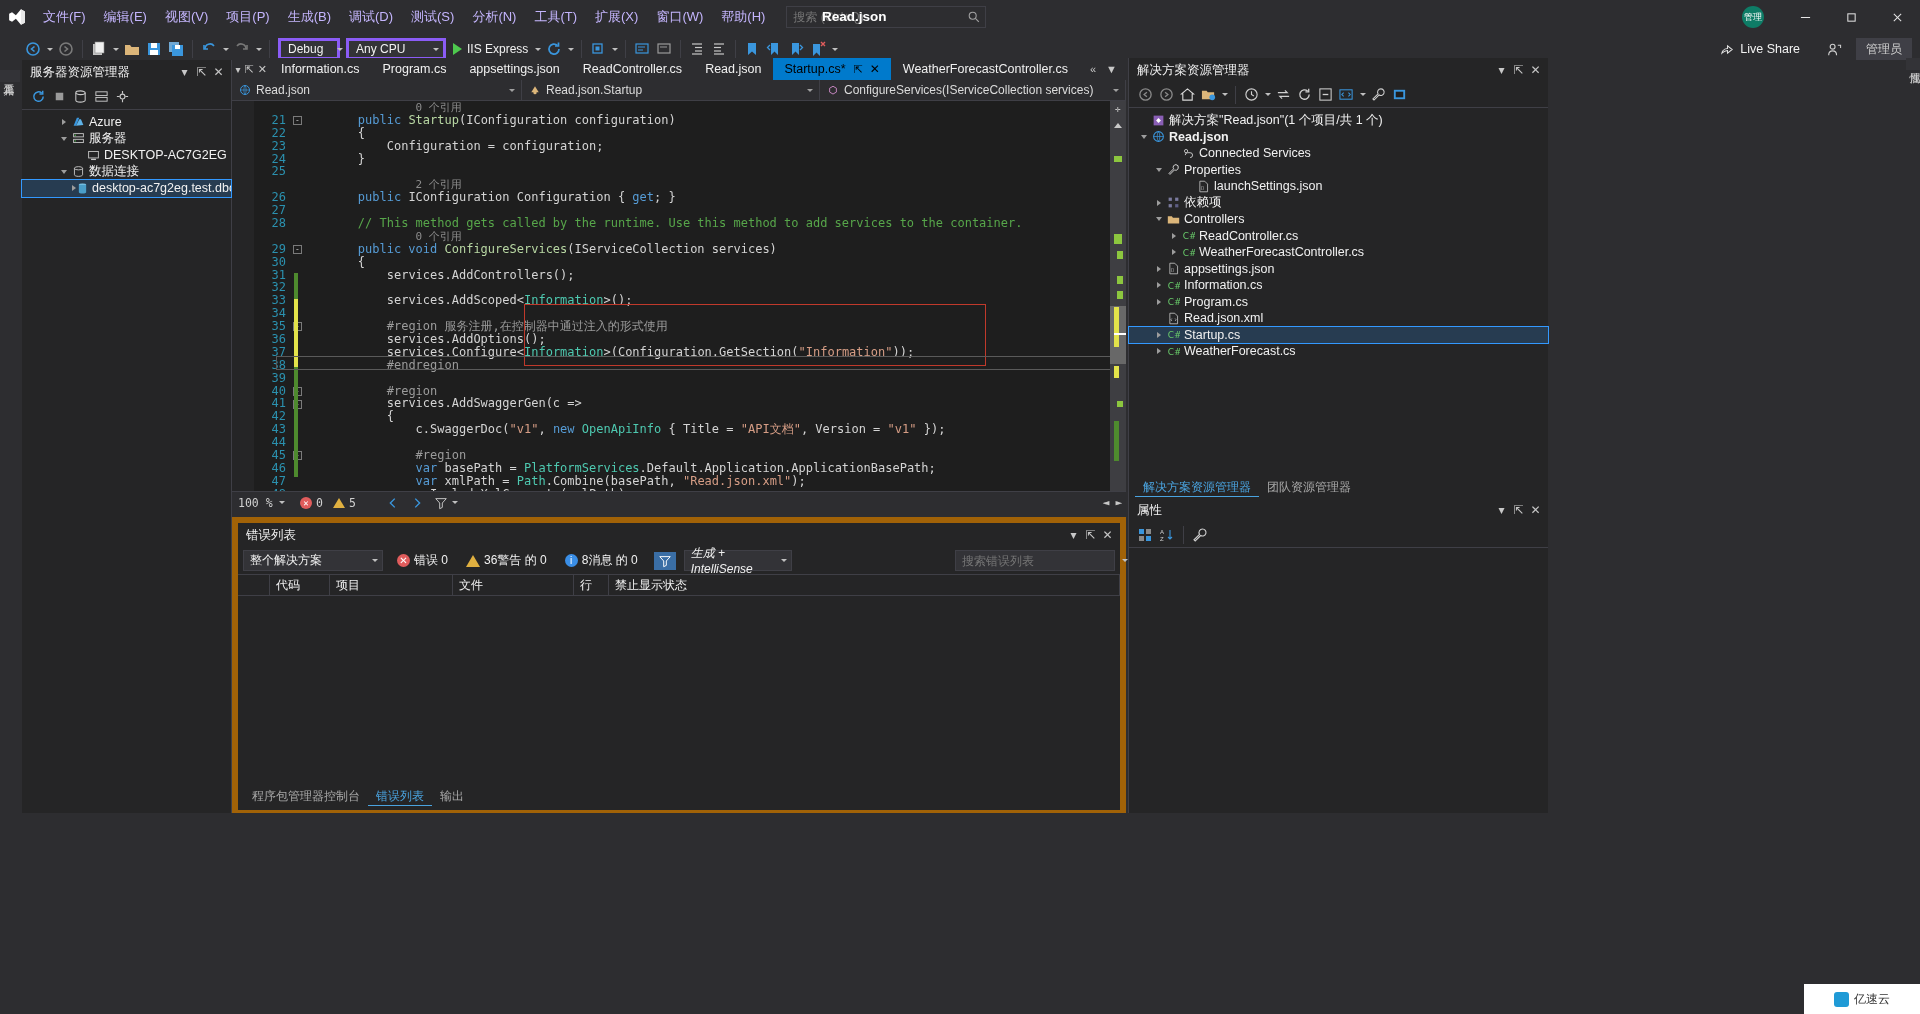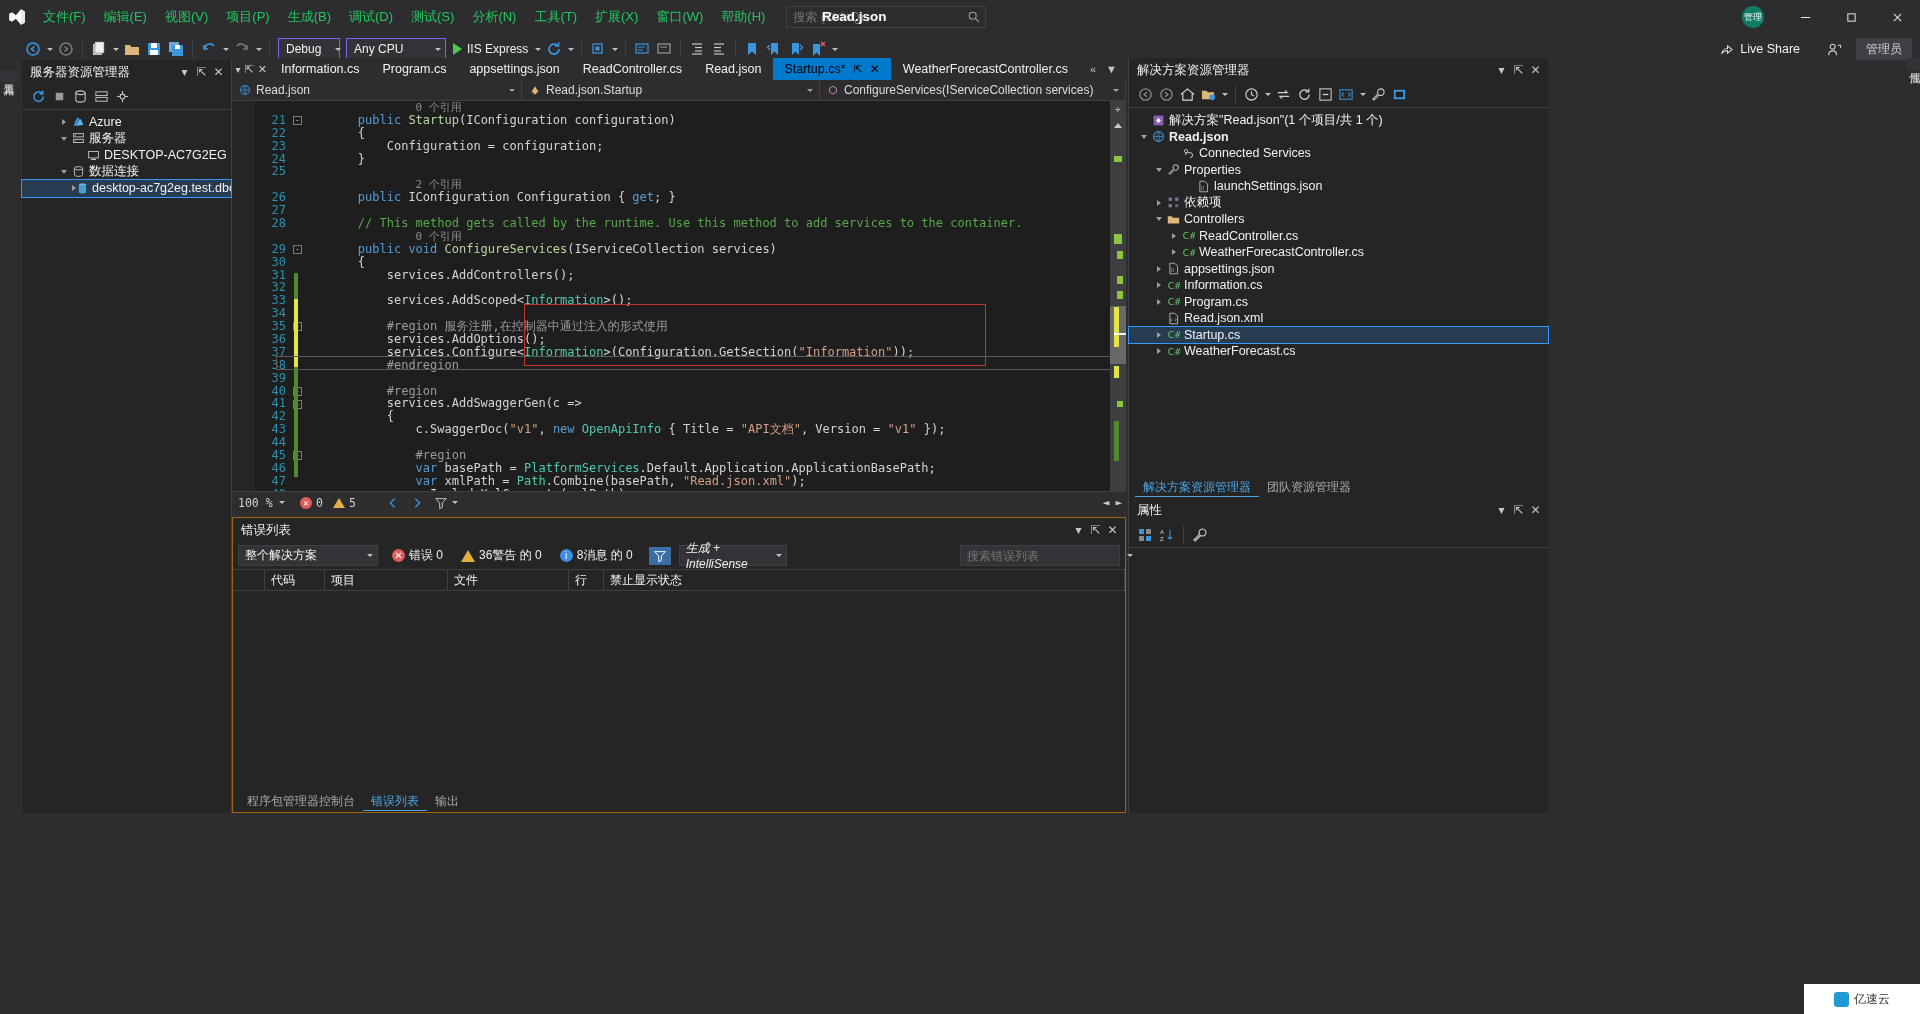--- a/index.html
+++ b/index.html
@@ -15,21 +15,21 @@
   
   .titlebar {
     position: absolute; left: 0; top: 0; width: 1920px; height: 34px;
     background: #2d2d30; display: flex; align-items: center;
   }
   .vs-logo { width: 34px; height: 34px; display: flex; align-items: center; justify-content: center; }
   .vs-logo svg { width: 18px; height: 18px; }
   .menu { display: flex; align-items: center; height: 34px; }
   .menu-item {
     padding: 0 9px; height: 34px; line-height: 34px;
-    font-size: 13px; color: #22c55e; cursor: default; white-space: nowrap;
+    font-size: 13px; color: #c4b5fd; cursor: default; white-space: nowrap;
   }
   .searchbox {
     margin-left: 12px; width: 200px; height: 22px; background: #2d2d30;
     border: 1px solid #3f3f46; display: flex; align-items: center;
     padding: 0 4px 0 6px;
   }
   .searchbox input {
     flex: 1; background: transparent; border: 0; outline: 0;
     color: #a0a0a0; font-size: 12px; font-family: "Liberation Sans", sans-serif;
   }
@@ -56,21 +56,21 @@
   .toolbar {
     position: absolute; left: 0; top: 34px; width: 1920px; height: 30px;
     background: #2d2d30; display: flex; align-items: center; padding-left: 22px;
   }
   .tb { height: 24px; display: flex; align-items: center; padding: 0 3px; }
   .tb svg { width: 16px; height: 16px; }
   .tb-caret { width: 11px; height: 24px; display: flex; align-items: center; justify-content: center; }
   .tb-caret::after { content: ''; border-left: 3px solid transparent; border-right: 3px solid transparent; border-top: 3px solid #c0c0c0; }
   .tb-sep { width: 1px; height: 18px; background: #3f3f46; margin: 0 5px; }
   .combo {
-    height: 22px; background: #333337; border: 1px solid #8b5cf6; color: #f1f1f1;
+    height: 22px; background: #333337; border: 3px solid #8b5cf6; color: #f1f1f1;
     font-size: 12px; display: flex; align-items: center; padding: 0 4px 0 7px;
     margin: 0 3px;
     gap: 8px;
   }
   .combo .txt { flex: 1; }
   .combo .arw { margin-left: 6px; border-left: 3px solid transparent; border-right: 3px solid transparent; border-top: 3px solid #c0c0c0; }
   .run-btn { display: flex; align-items: center; height: 24px; padding: 0 4px; }
   .run-tri { width: 0; height: 0; border-left: 9px solid #4ec94e; border-top: 6px solid transparent; border-bottom: 6px solid transparent; margin-right: 5px; }
   .run-txt { font-size: 12px; color: #f1f1f1; }
   .live-share {
@@ -239,21 +239,21 @@
     background: #252526; border-left: 1px solid #3f3f46;
   }
   .props-toolbar {
     height: 26px; display: flex; align-items: center; padding-left: 5px;
     border-bottom: 1px solid #3f3f46;
   }
 
   
   .bottom-dock {
     position: absolute; left: 232px; top: 517px; width: 894px; height: 296px;
-    background: #252526; border: 1px solid #a16207;
+    background: #252526; border: 6px solid #a16207;
   }
   .el-toolbar {
     height: 28px; display: flex; align-items: center; padding: 0 5px;
     border-bottom: 1px solid #3f3f46;
   }
   .el-combo {
     height: 21px; width: 140px; background: #333337; border: 1px solid #3f3f46;
     color: #f1f1f1; font-size: 12px; display: flex; align-items: center; padding: 0 4px 0 6px;
   }
   .el-combo .txt { flex: 1; }

